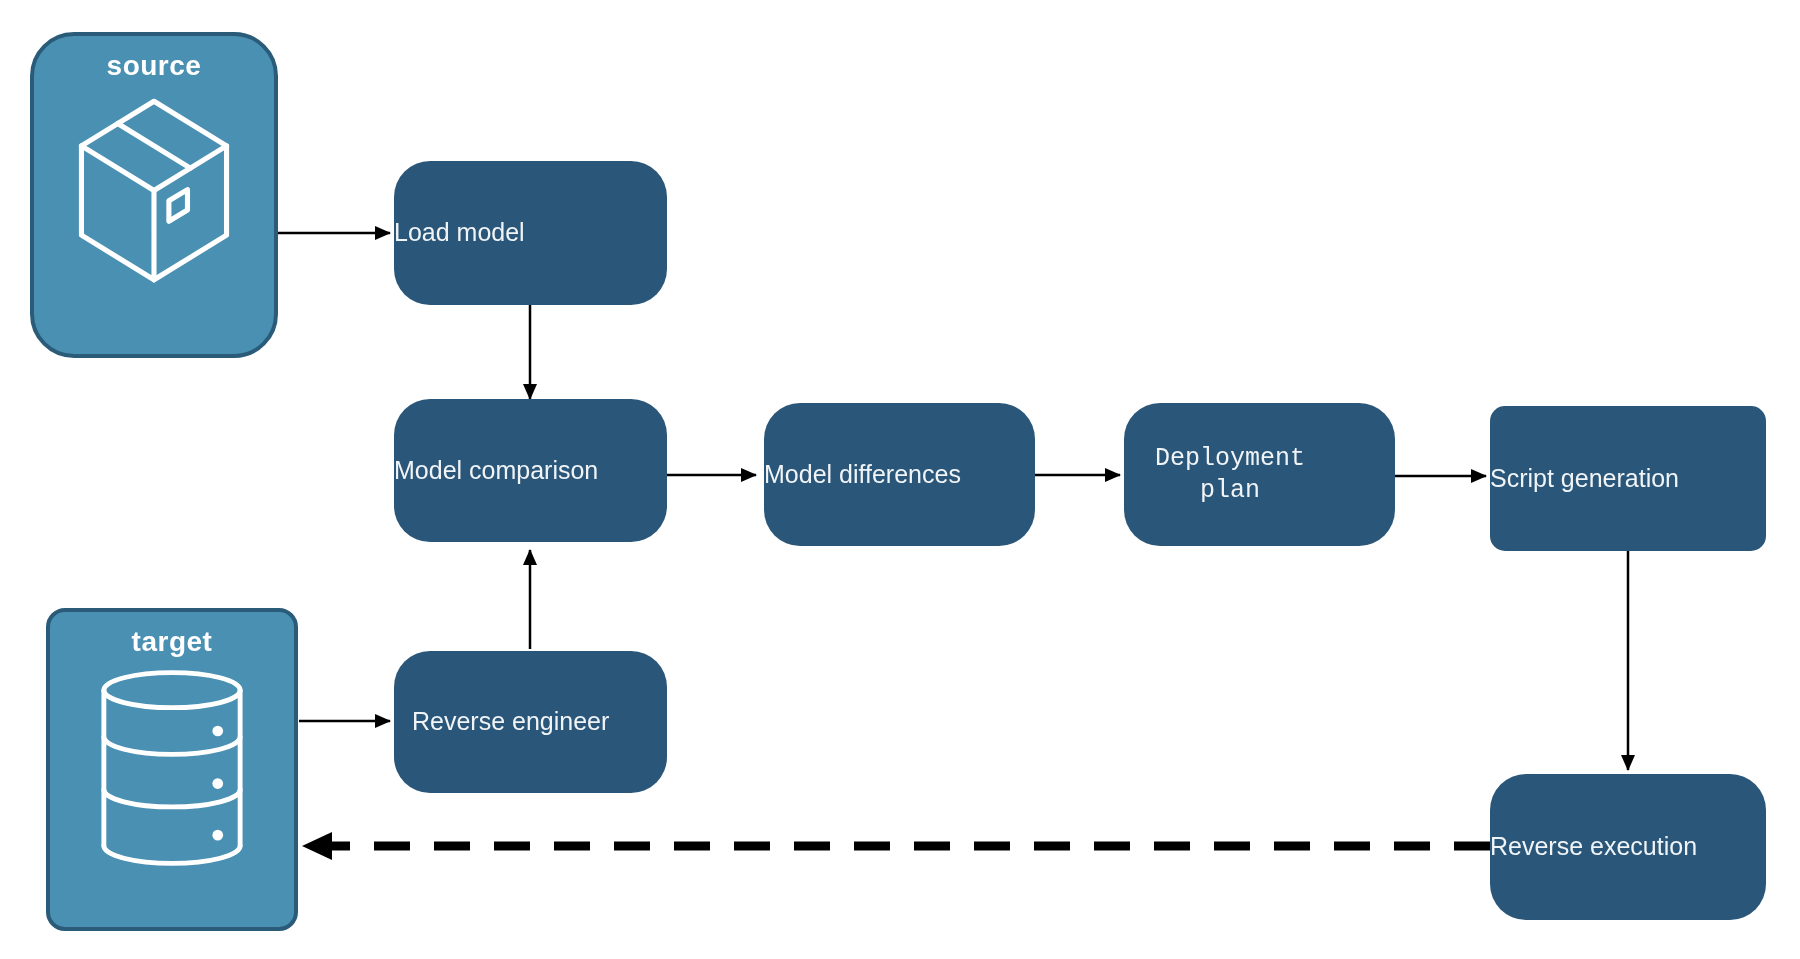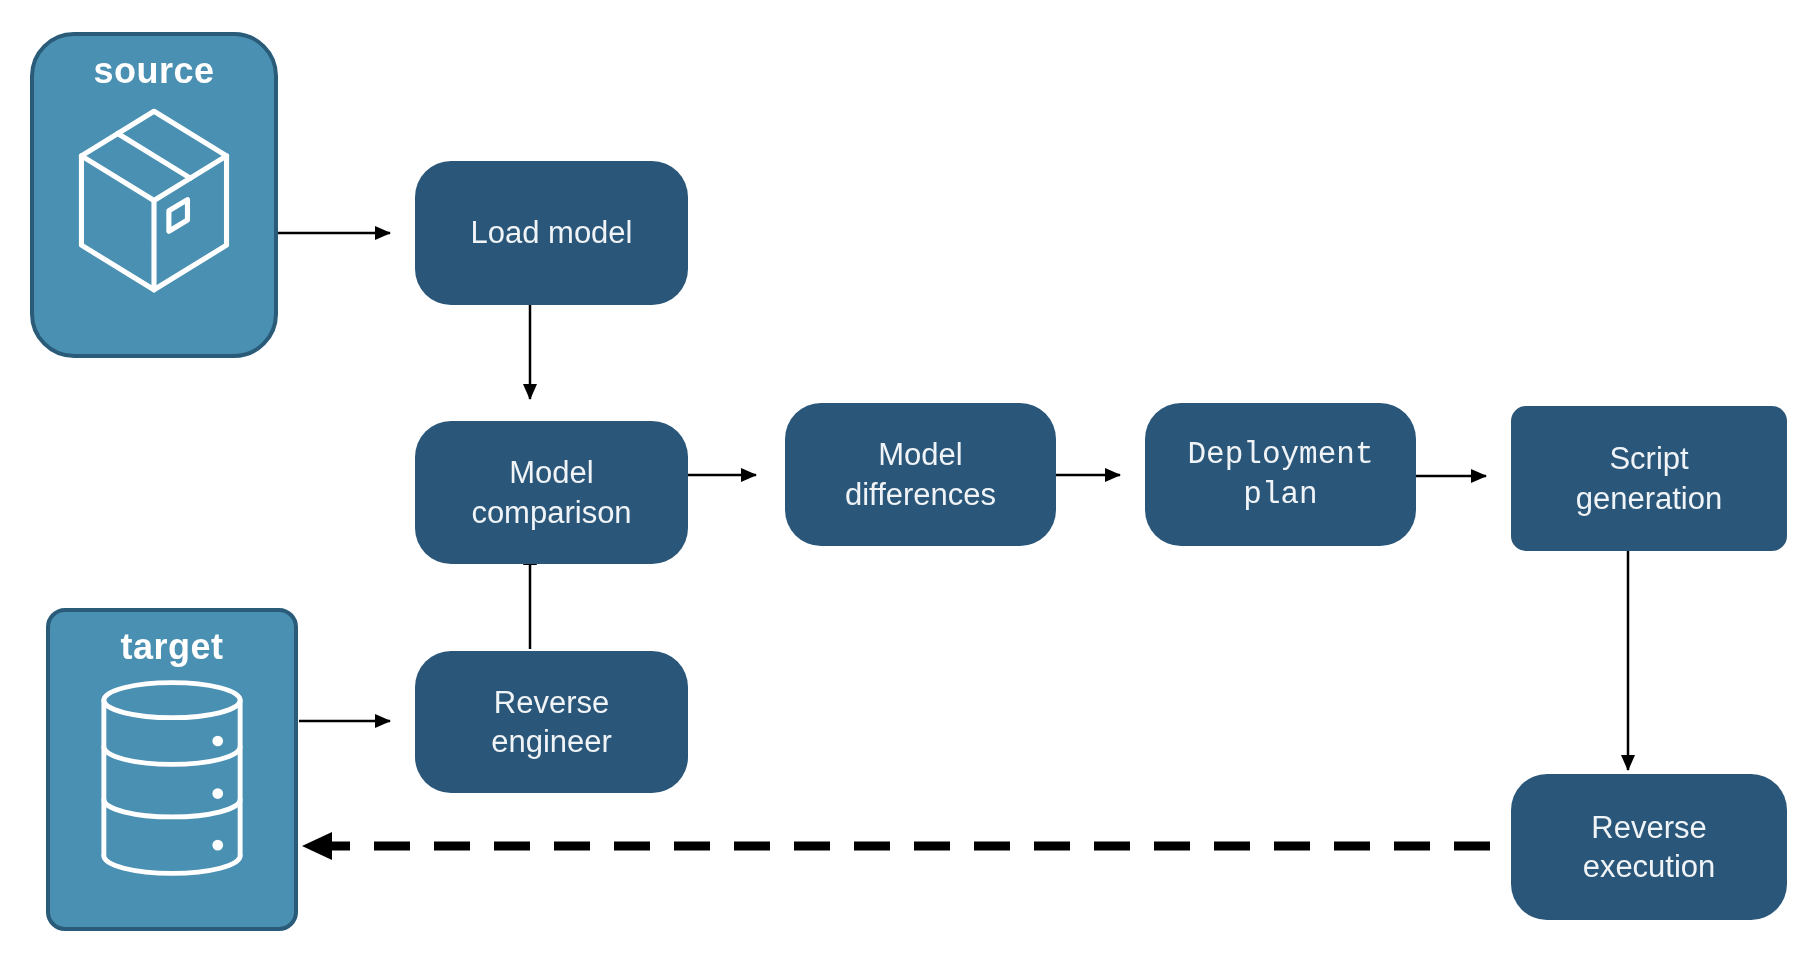--- a/index.html
+++ b/index.html
@@ -19,29 +19,29 @@
   .edges{position:absolute;left:0;top:0;width:1800px;height:959px;}
   .node{position:absolute;box-sizing:border-box;}
   .endpoint{
     background:var(--endpoint-fill);
     border:4px solid var(--endpoint-border);
     border-radius:44px;
     color:var(--endpoint-text);
     display:flex;flex-direction:column;align-items:center;
   }
   .endpoint .ep-label{
-    font-weight:bold;font-size:36px;letter-spacing:0.5px;margin-top:14px;
+    font-weight:bold;font-size:28px;letter-spacing:0.5px;margin-top:14px;
   }
   .endpoint .ep-icon{display:block;}
   .process{
     background:var(--process-fill);
     border-radius:36px;
     color:var(--process-text);
-    display:flex;align-items:center;justify-content:center;
-    text-align:center;font-size:31px;line-height:1.27;margin-left:21px;
+    display:flex;align-items:center;
+    text-align:center;font-size:25px;line-height:1.27;
   }
   .process .label{max-width:212px;}
 </style>
 </head>
 <body>
 
 <div class="canvas">
 
   <svg class="edges" viewBox="0 0 1800 959" xmlns="http://www.w3.org/2000/svg">
     <defs>
@@ -86,37 +86,37 @@
       <circle cx="122" cy="62" r="5.5" fill="#FFFFFF" stroke="none"></circle>
       <circle cx="122" cy="116" r="5.5" fill="#FFFFFF" stroke="none"></circle>
       <circle cx="122" cy="169" r="5.5" fill="#FFFFFF" stroke="none"></circle>
     </svg>
   </div>
 
   <div class="node process" style="left:394px;top:161px;width:273px;height:144px;">
     <div class="label">Load model</div>
   </div>
 
-  <div class="node process" style="left:394px;top:421px;width:273px;height:143px;">
+  <div class="node process" style="left:394px;top:399px;width:273px;height:143px;">
     <div class="label">Model comparison</div>
   </div>
 
   <div class="node process" style="left:764px;top:403px;width:271px;height:143px;">
     <div class="label">Model differences</div>
   </div>
 
   <div class="node process" style="left:1124px;top:403px;width:271px;height:143px;font-family:Liberation Mono, monospace;">
     <div class="label">Deployment plan</div>
   </div>
 
   <div class="node process" style="left:1490px;top:406px;width:276px;height:145px;border-radius:15px;">
     <div class="label">Script generation</div>
   </div>
 
-  <div class="node process" style="left:394px;top:651px;width:273px;height:142px;">
+  <div class="node process" style="left:394px;top:651px;width:273px;height:142px;padding-left:18px;">
     <div class="label">Reverse engineer</div>
   </div>
 
   <div class="node process" style="left:1490px;top:774px;width:276px;height:146px;">
     <div class="label">Reverse execution</div>
   </div>
 
 </div>
 
 </body></html>

